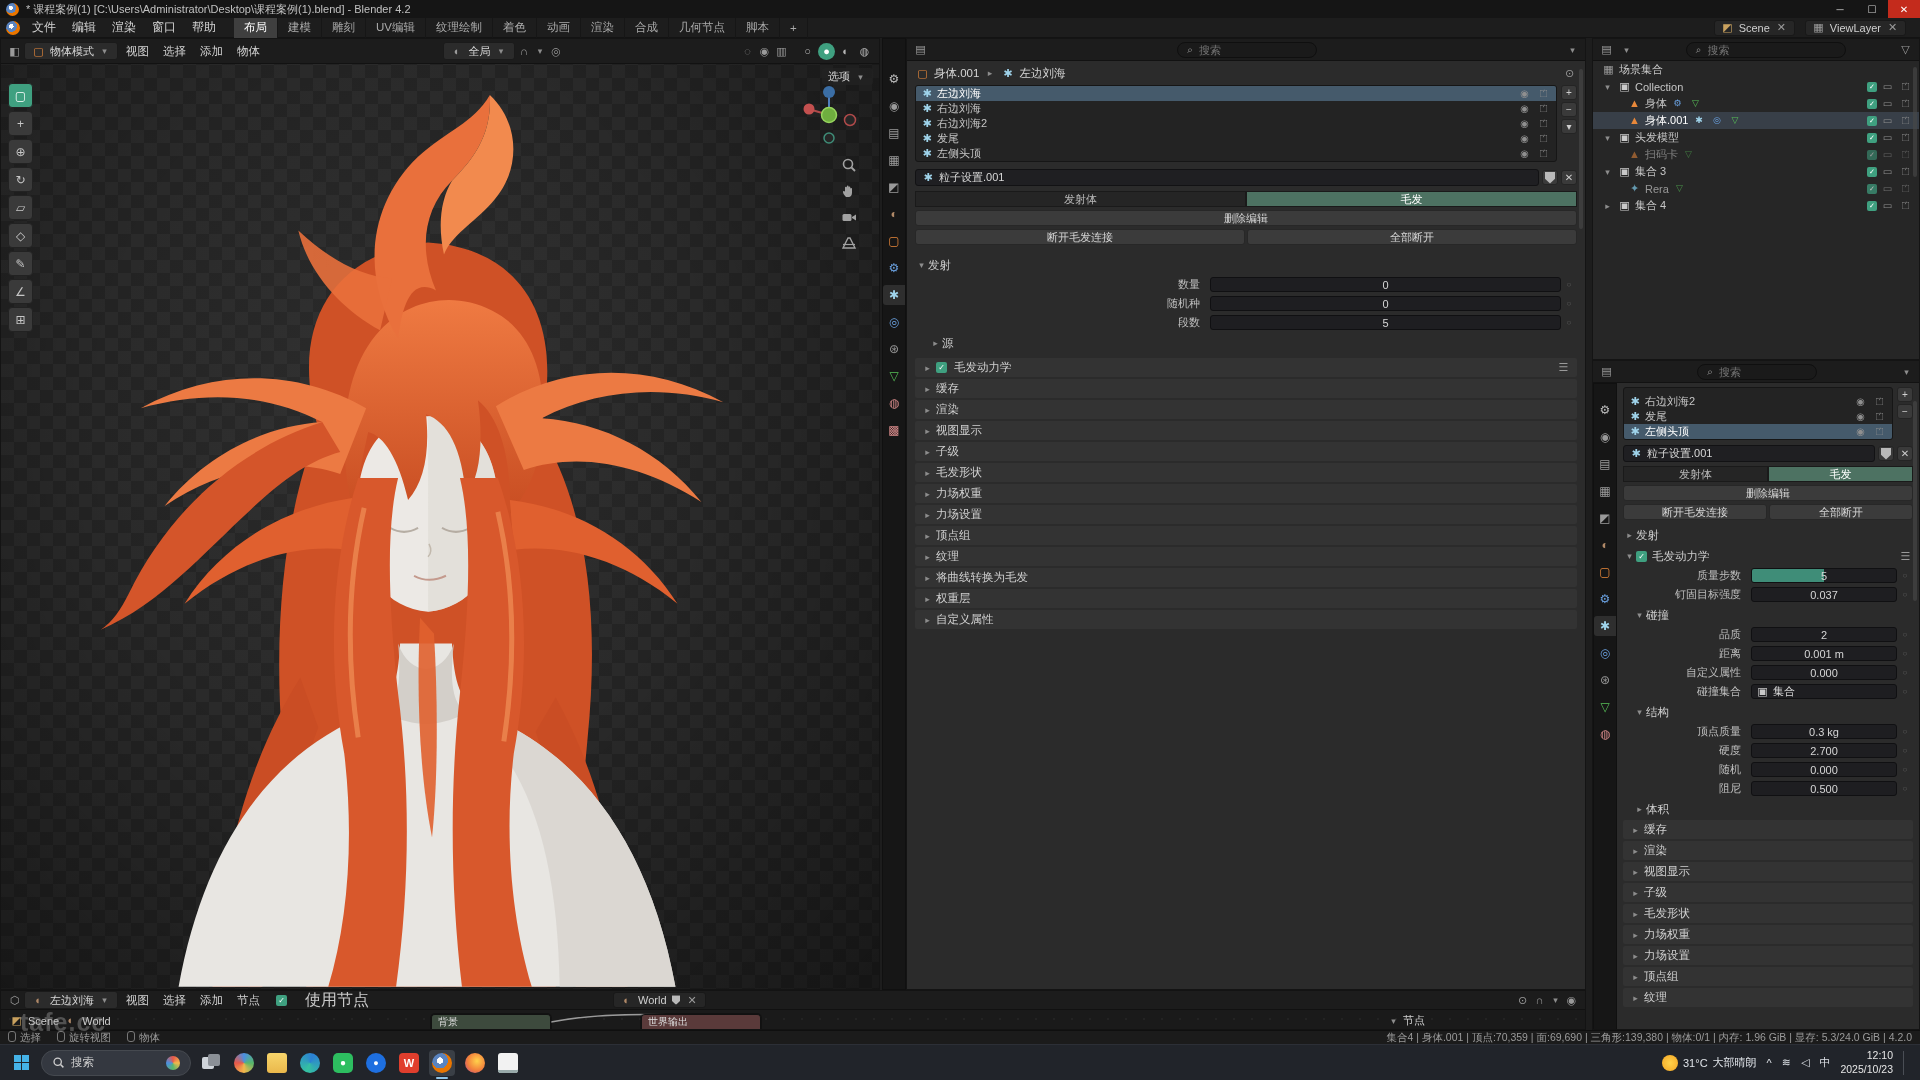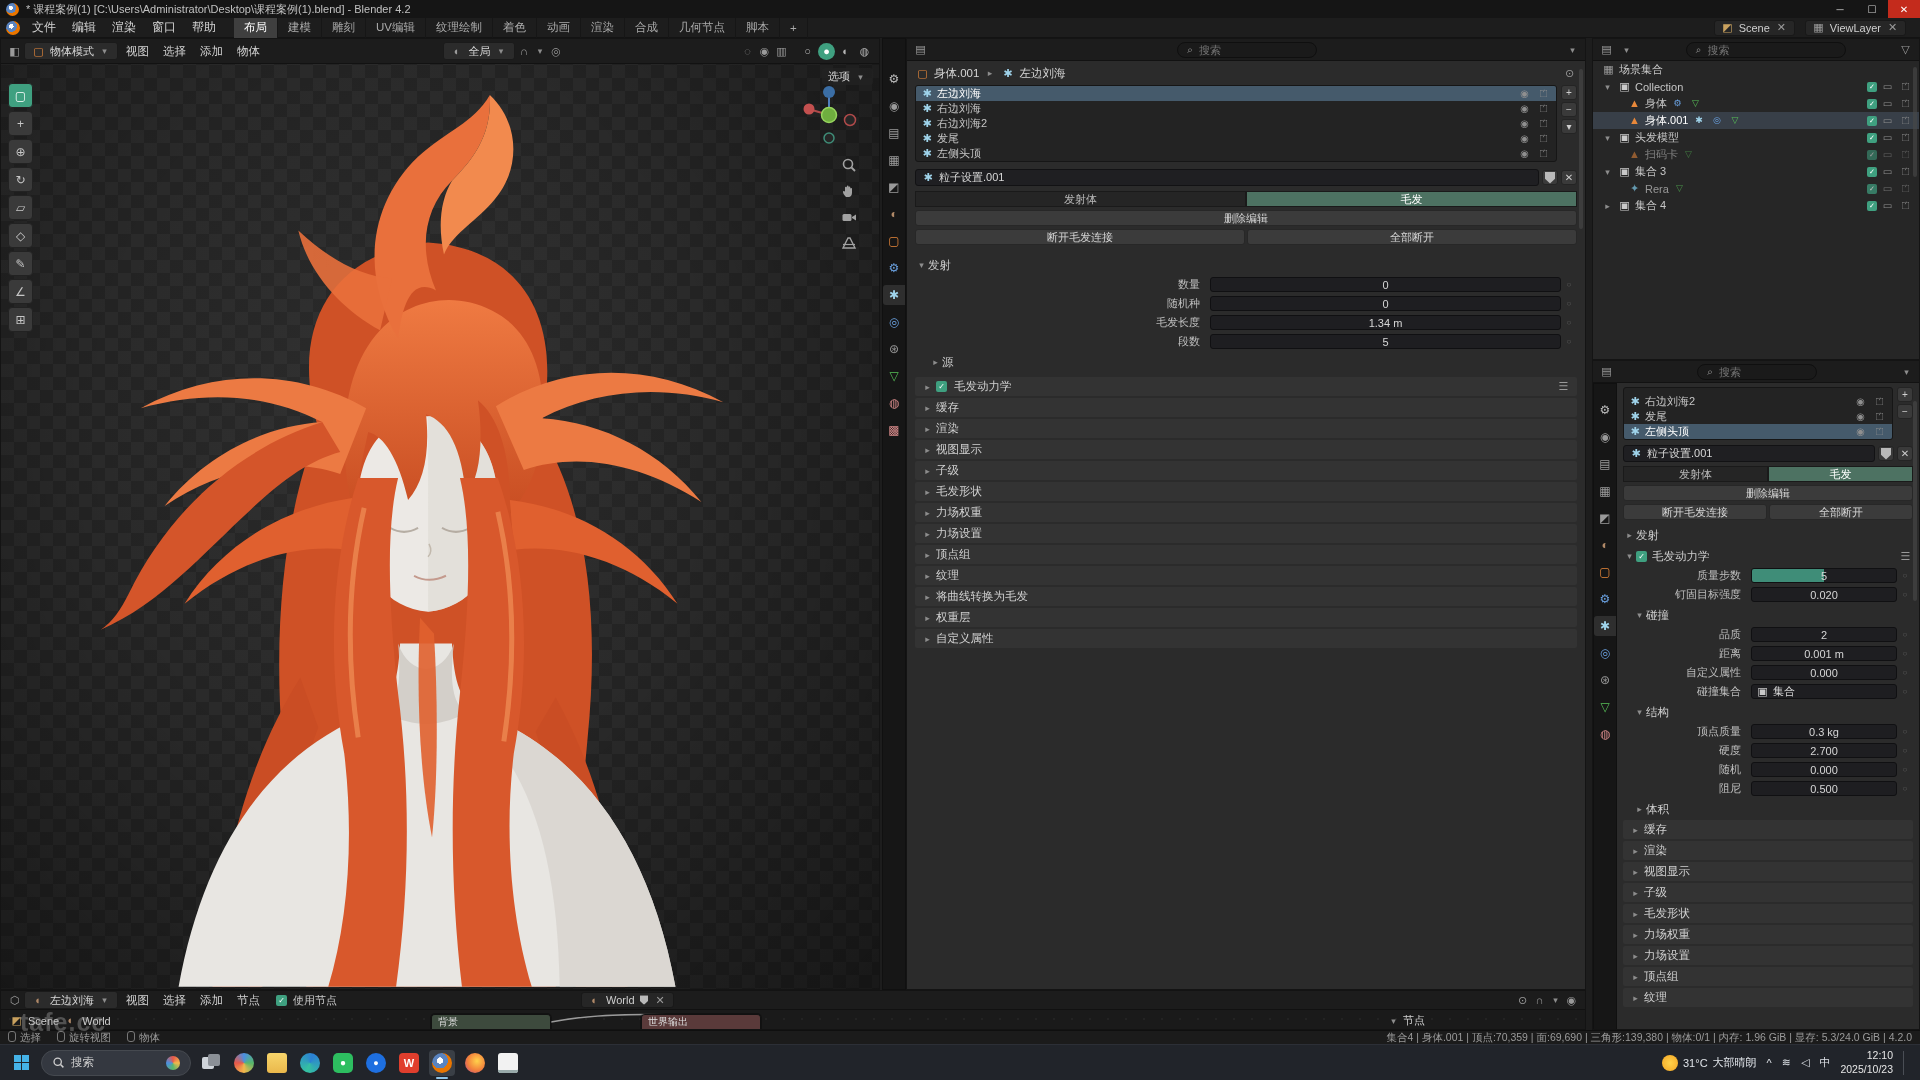--- a/index.html
+++ b/index.html
@@ -399,27 +399,20 @@
       <span class="dec">○</span>
     </div>
     <div class="frow">
       <span class="lbl" style="width:295px">随机种</span>
       <div class="val">
           <span>0</span>
         </div>
       <span class="dec">○</span>
     </div>
     <div class="frow">
-      <span class="lbl" style="width:295px">毛发长度</span>
-      <div class="val">
-          <span>1.34 m</span>
-        </div>
-      <span class="dec">○</span>
-    </div>
-    <div class="frow">
       <span class="lbl" style="width:295px">段数</span>
       <div class="val">
           <span>5</span>
         </div>
       <span class="dec">○</span>
     </div>
     <div class="subhead" style="padding-left:14px;">
       <span class="caret">▸</span>
       <span>源</span>
     </div>
@@ -677,21 +670,21 @@
       <span class="lbl" style="width:128px">质量步数</span>
       <div class="val">
           <div class="fill" style="width:50%"></div>
           <span>5</span>
         </div>
       <span class="dec">○</span>
     </div>
     <div class="frow">
       <span class="lbl" style="width:128px">钉固目标强度</span>
       <div class="val">
-          <span>0.020</span>
+          <span>0.037</span>
         </div>
       <span class="dec">○</span>
     </div>
 
     <div class="subhead" style="padding-left:10px;">
       <span class="caret">▾</span>
       <span>碰撞</span>
     </div>
     <div class="frow">
       <span class="lbl" style="width:128px">品质</span>
@@ -807,21 +800,21 @@
     <div class="vp-drop">
       <span class="ico" style="color:#b08968">◐</span>
       <span>左边刘海</span>
       <span class="caret">▾</span>
     </div>
     <span class="vp-menu">视图</span>
     <span class="vp-menu">选择</span>
     <span class="vp-menu">添加</span>
     <span class="vp-menu">节点</span>
     <span class="chk" style="margin-left:8px">✓</span>
-    <span style="margin-left:4px; font-size:11px">使用节点</span>
+    <span style="margin-left:16px; font-size:16px">使用节点</span>
     <span style="width:240px"></span>
     <div class="tb-chip">
       <span class="ico" style="color:#b08968">◐</span>
       <span>World</span>
       <span class="shield" style="transform:scale(.8)"></span>
       <span class="ico">✕</span>
     </div>
     <div class="vp-spacer"></div>
     <span class="ico">⊙</span>
     <span class="ico">∩</span>

